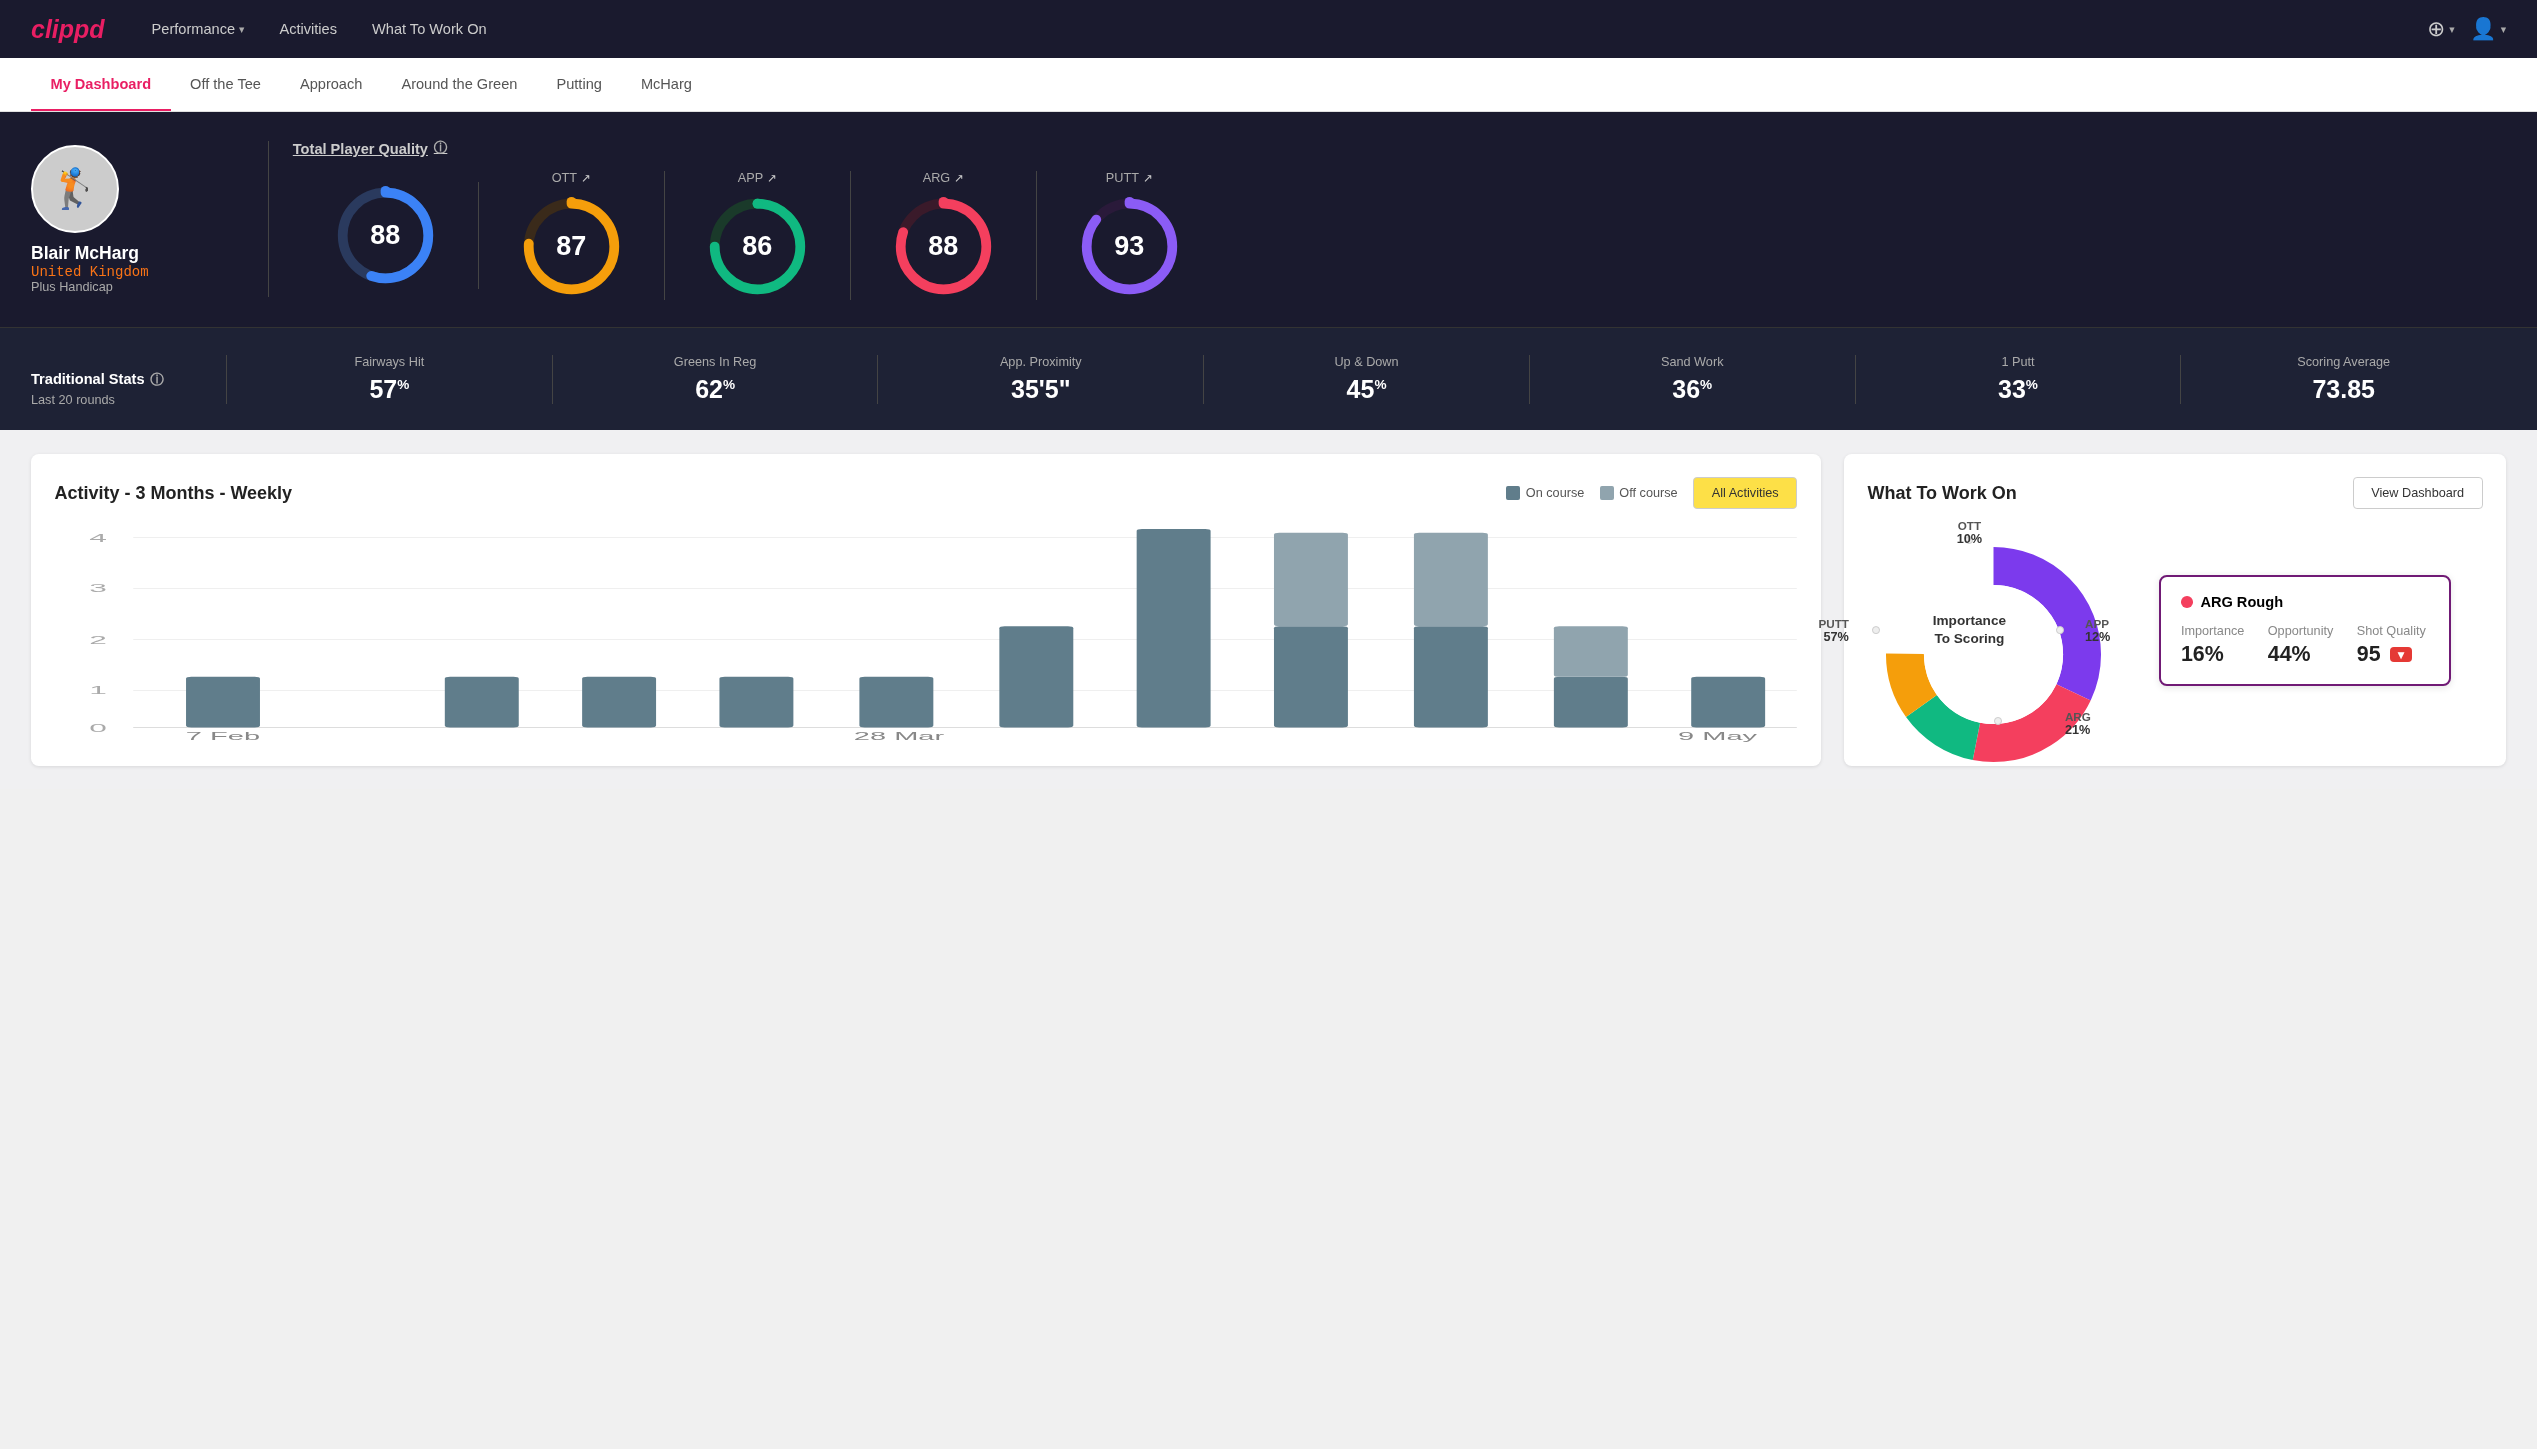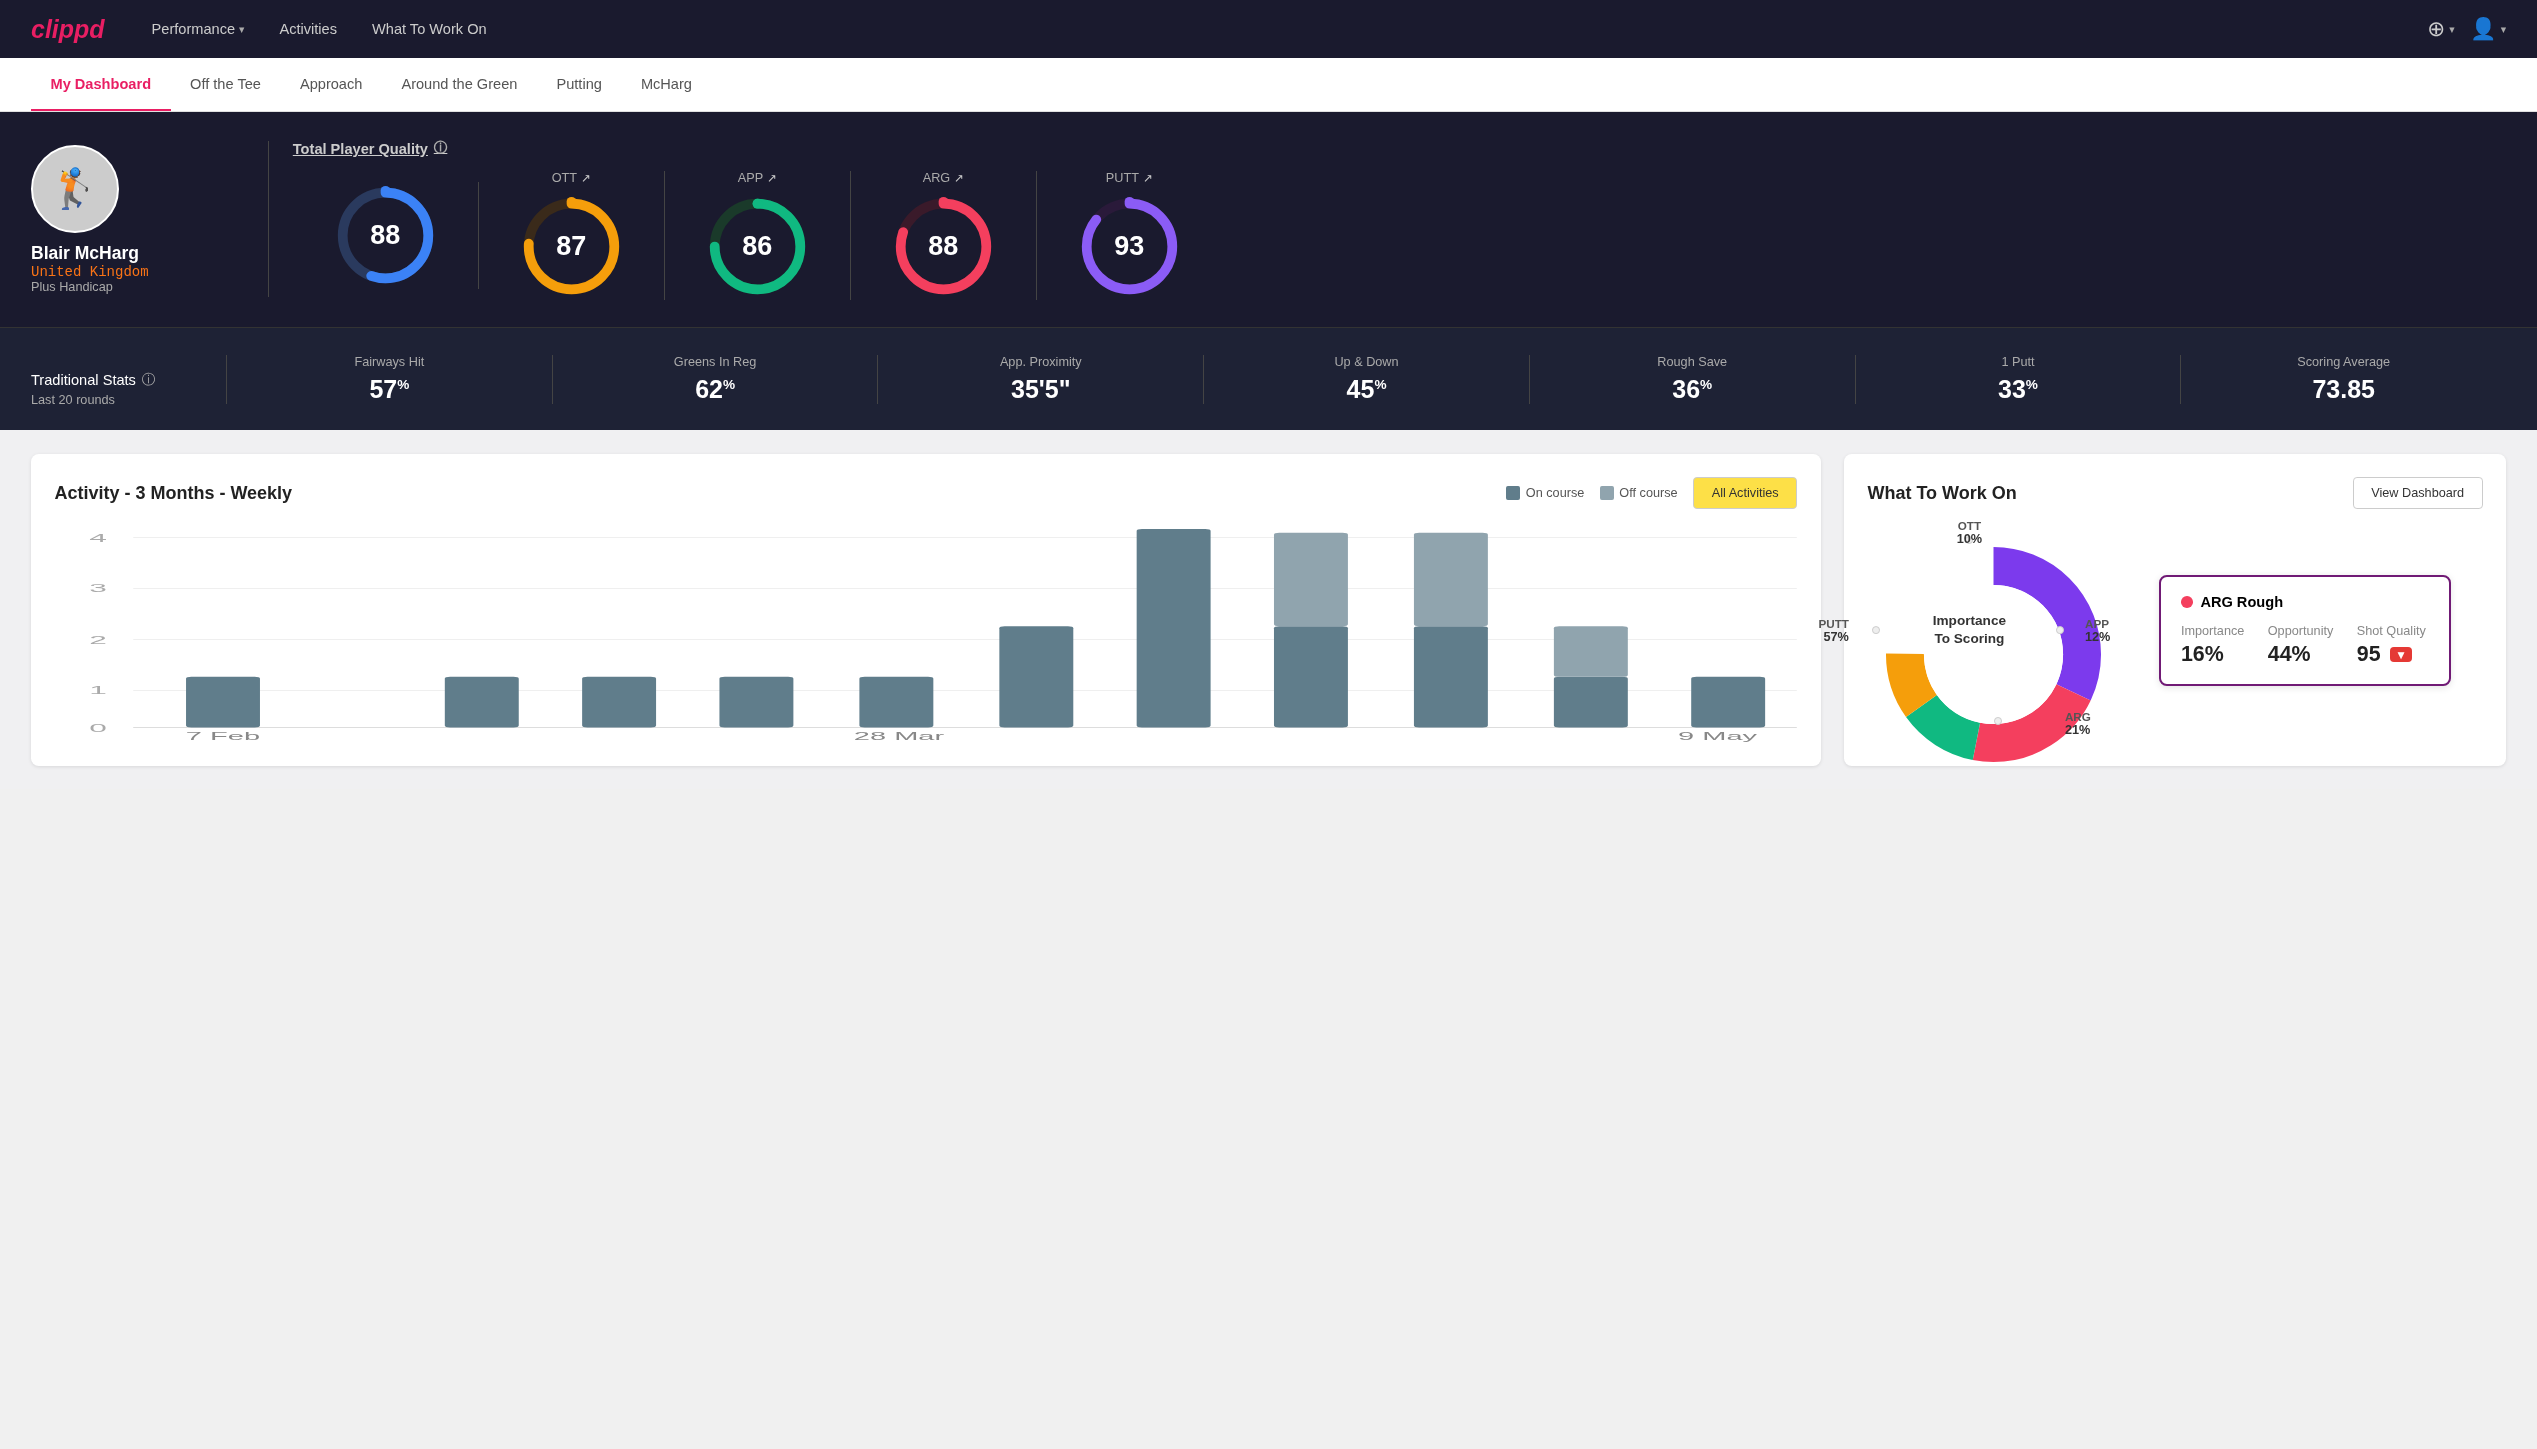--- a/index.html
+++ b/index.html
@@ -184,23 +184,23 @@
       display: flex;
       align-items: center;
       gap: 0;
     }
     .trad-stats-label {
       min-width: 195px;
     }
     .trad-stats-label h3 {
       color: #fff;
       font-size: 14.6px;
-      font-weight: 400;
-      display: flex;
-      align-items: center;
+      font-weight: 700;
+      display: flex;
+      align-items: flex-start;
       gap: 5.8px;
       margin-top: 20px;
     }
     .trad-stats-label p {
       color: #aaa;
       font-size: 12.7px;
       margin-top: 3.9px;
     }
     .stat-items {
       display: flex;
@@ -546,21 +546,21 @@
       </div>
       <div class="stat-item">
         <div class="stat-name">App. Proximity</div>
         <div class="stat-value"><span>35'5"</span></div>
       </div>
       <div class="stat-item">
         <div class="stat-name">Up &amp; Down</div>
         <div class="stat-value"><span>45</span><sup>%</sup></div>
       </div>
       <div class="stat-item">
-        <div class="stat-name">Rough Save</div>
+        <div class="stat-name">Sand Work</div>
         <div class="stat-value"><span>36</span><sup>%</sup></div>
       </div>
       <div class="stat-item">
         <div class="stat-name">1 Putt</div>
         <div class="stat-value"><span>33</span><sup>%</sup></div>
       </div>
       <div class="stat-item">
         <div class="stat-name">Scoring Average</div>
         <div class="stat-value"><span>73.85</span></div>
       </div>

